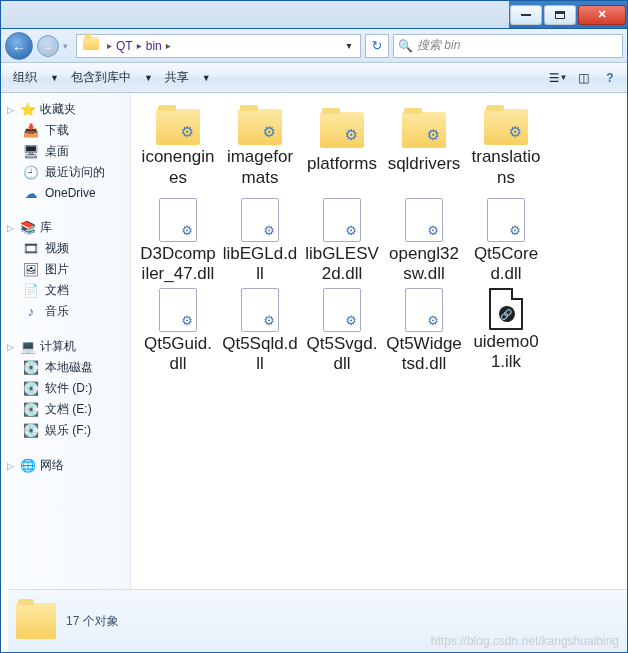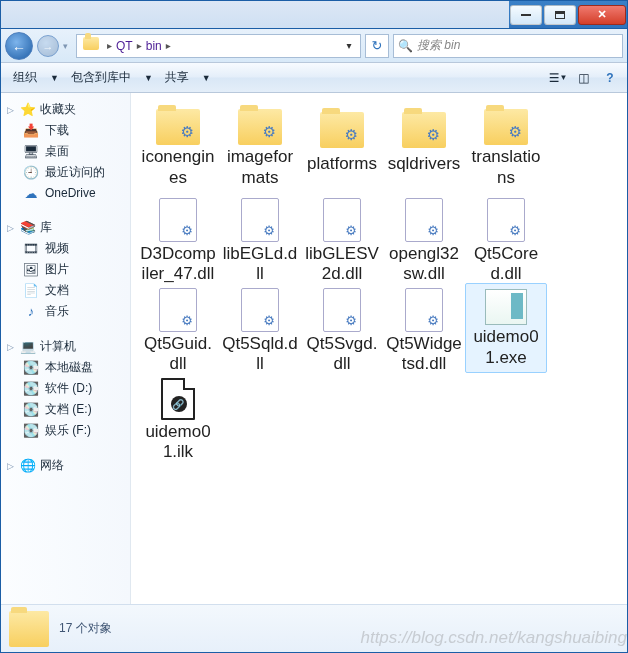--- a/index.html
+++ b/index.html
@@ -35,23 +35,23 @@
   .sgrouphead { display: flex; align-items: center; gap: 4px; padding: 2px 4px; color: #1a2a3a; }
   .sitem { display: flex; align-items: center; gap: 6px; padding: 2px 4px 2px 20px; color: #1a2a3a; white-space: nowrap; overflow: hidden; }
   .tri { font-size: 9px; color: #7f96b3; width: 9px; display: inline-block; }
   .sicon16 { width: 16px; height: 16px; display: inline-flex; align-items: center; justify-content: center; font-size: 13px; }
   .filepane { flex: 1; padding: 10px 6px; overflow-y: auto; }
   .grid { display: flex; flex-wrap: wrap; align-content: flex-start; }
   .item { width: 82px; height: 90px; display: flex; flex-direction: column; align-items: center; padding: 4px 2px; border: 1px solid transparent; border-radius: 2px; }
   .item.sel { background: #e5f3ff; border-color: #99d1ff; }
   .item .ic { width: 48px; height: 44px; display: flex; align-items: center; justify-content: center; margin-bottom: 2px; }
   .item .lbl { font-size: 17px; text-align: center; color: #222; line-height: 1.2; word-break: break-all; }
-  .statusbar { height: 48px; background: linear-gradient(#f3f8fd,#e7f0fa); border-top: 1px solid #d2dfee; display: flex; align-items: center; padding: 4px 8px; font-size: 12px; color: #405674; position: relative; }
+  .statusbar { height: 63px; background: linear-gradient(#f3f8fd,#e7f0fa); border-top: 1px solid #d2dfee; display: flex; align-items: center; padding: 4px 8px; font-size: 12px; color: #405674; position: relative; margin-left: 7px; }
   .statusbar .bigfolder { width: 40px; height: 36px; margin-right: 10px; }
-  .watermark { position: absolute; right: 0; bottom: 4px; font-size: 17px; color: #c7ccd2; font-style: italic; }
+  .watermark { position: absolute; right: 8px; bottom: 4px; font-size: 12px; color: #c7ccd2; }
   
   .foldershape { width: 100%; height: 100%; background: linear-gradient(#fde9a4,#f8cf5f); border-radius: 2px; position: relative; }
   .foldershape:before { content:""; position:absolute; top:-4px; left:2px; width:40%; height:6px; background:#f7d97e; border-radius:2px 2px 0 0; }
   .dllshape { width: 38px; height: 44px; background: #fff; border: 1px solid #aac; border-radius: 2px; position: relative; }
   .dllshape .gear { position:absolute; right:3px; bottom:3px; color:#4a7cc0; font-size:13px; }
   .exeshape { width: 42px; height: 36px; border: 1px solid #9bb; background: linear-gradient(#fff,#eaf6f2); position: relative; }
   .exeshape:after { content:""; position:absolute; right:3px; top:3px; width:12px; height:26px; background:#6db9c6; }
   .linkshape, .pdbshape { width: 34px; height: 42px; border: 2px solid #222; border-radius: 1px; background:#fff; position:relative; }
   .linkshape:before { content:""; position:absolute; top:-2px; right:-2px; width:10px; height:10px; background:#fff; border-left:2px solid #222; border-bottom:2px solid #222; }
   .pdbshape:before { content:""; position:absolute; top:-2px; right:-2px; width:10px; height:10px; background:#fff; border-left:2px solid #222; border-bottom:2px solid #222; }
@@ -314,26 +314,20 @@
             <div class="lbl">Qt5Svgd.dll</div>
           </div>
           <div class="item">
             <div class="ic">
               <div class="dllshape">
                 <span class="gear">⚙</span>
               </div>
             </div>
             <div class="lbl">Qt5Widgetsd.dll</div>
           </div>
-          <div class="item sel">
-            <div class="ic">
-              <div class="exeshape"></div>
-            </div>
-            <div class="lbl">uidemo01.exe</div>
-          </div>
           <div class="item">
             <div class="ic">
               <div class="linkshape">
                 <div class="mark">🔗</div>
               </div>
             </div>
             <div class="lbl">uidemo01.ilk</div>
           </div>
         </div>
     </div>

